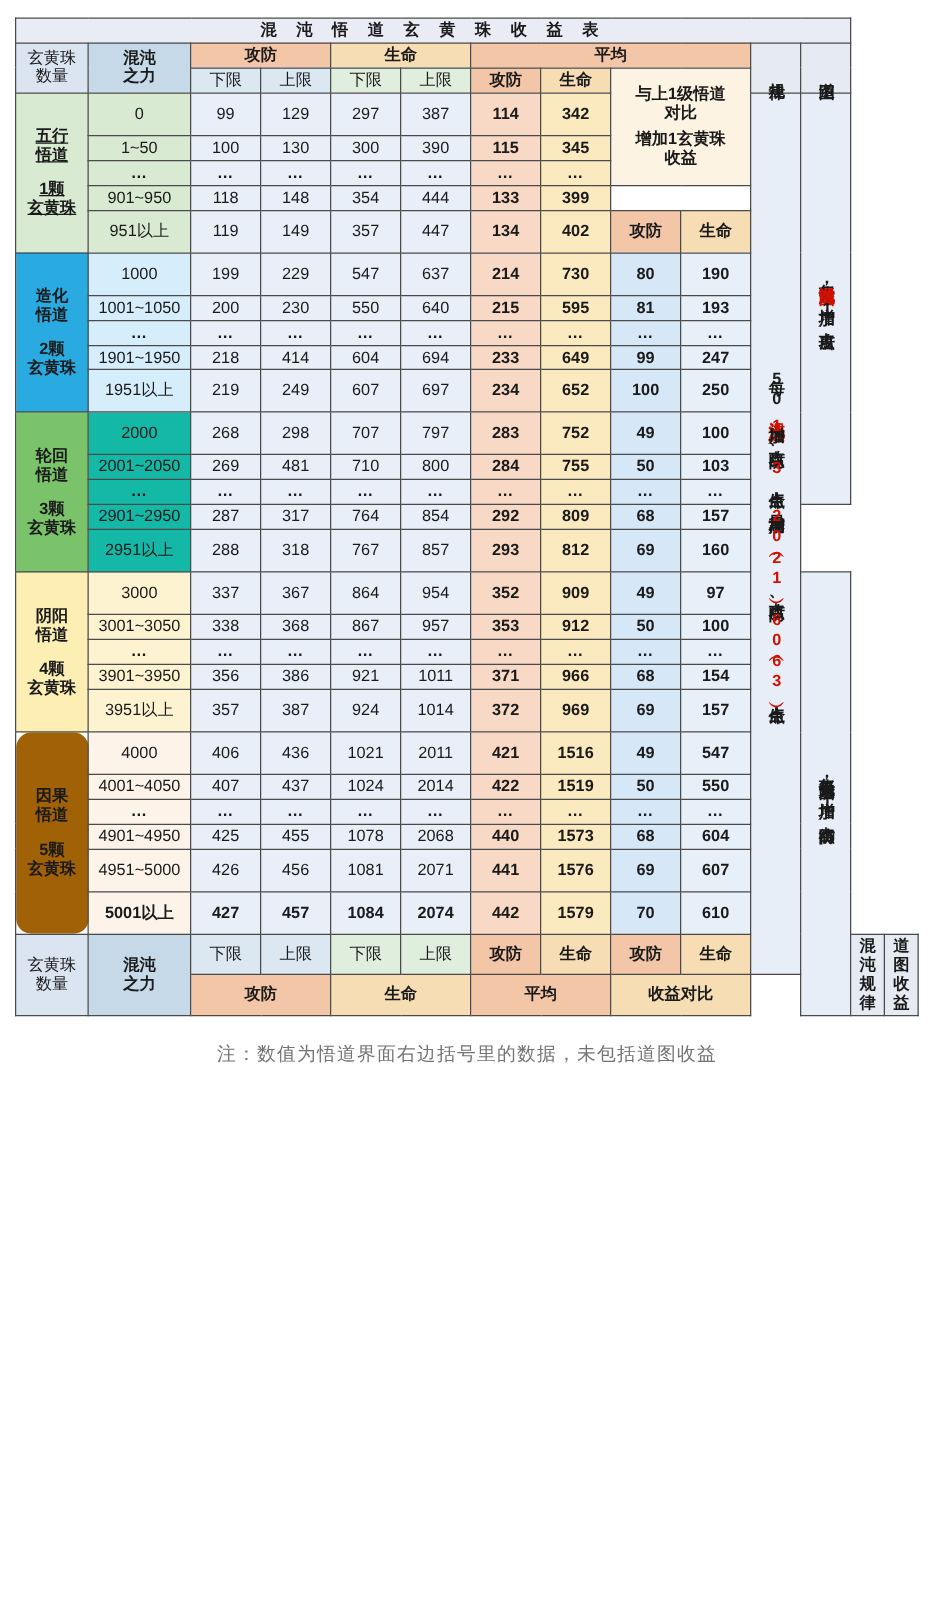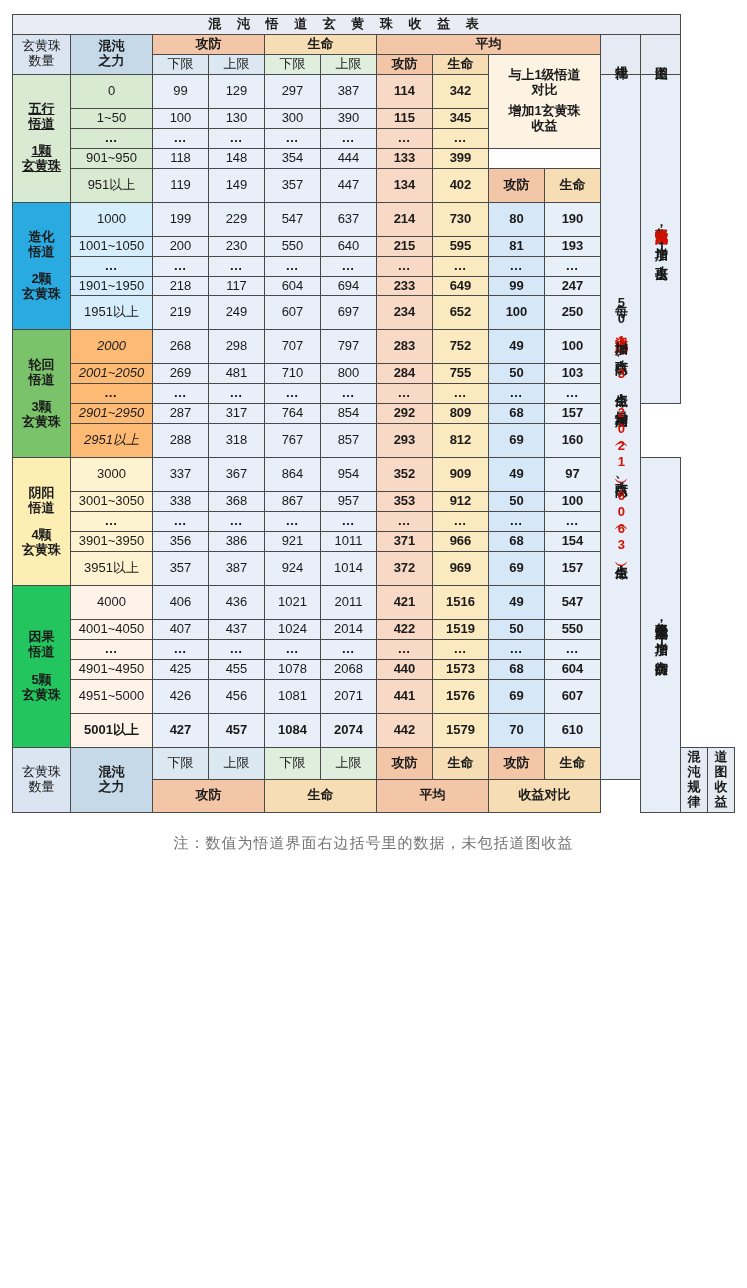--- a/index.html
+++ b/index.html
@@ -49,28 +49,28 @@
   .sub-sl  { background: #dfeedd; font-size: 13px; }
   .sub-gf-r{ background: #f3c6a8; font-size: 13px; font-weight: bold; color: #d01000; }
   .sub-sm-y{ background: #f6ddb4; font-size: 13px; font-weight: bold; }
   .note-box{ background: #fdf3e2; font-size: 13px; line-height: 1.6; font-weight: bold; }
 
   
   .g-wx  { background: #d9ead3; text-decoration: underline; }
   .g-zh  { background: #29abe2; color: #ffffff; }
   .g-lh  { background: #7ac36a; }
   .g-yy  { background: #fdeeb4; }
-  .g-yg  { background: #22c55e; }
+  .g-yg  { background: #a16207; border-radius: 12px; }
 
   .lbl { font-size: 14px; font-weight: bold; line-height: 1.5; }
 
   
   .r-wx { background: #d9ead3; }
   .r-zh { background: #d6eefc; }
-  .r-lh { background: #fdba74; font-style: italic; }
+  .r-lh { background: #14b8a6; }
   .r-yy { background: #fdf3d0; }
   .r-yg { background: #fdf3e9; }
 
   .c-num { background: #e8eff8; }
   .c-red { background: #f7d9c5; color: #d01000; font-weight: bold; margin-left: 28px; }
   .c-yel { background: #fbe9bf; font-weight: bold; color: #111; }
   .c-cmp-r { background: #d6e7f7; color: #d01000; font-weight: bold; }
   .c-cmp-b { background: #e7eff9; font-weight: bold; color: #111; }
 
   .rule-col {
@@ -268,21 +268,21 @@
     <td class="c-num dots">…</td>
     <td class="c-num dots">…</td>
     <td class="c-red dots">…</td>
     <td class="c-yel dots">…</td>
     <td class="c-cmp-r dots">…</td>
     <td class="c-cmp-b dots">…</td>
   </tr>
   <tr>
     <td class="r-zh">1901~1950</td>
     <td class="c-num">218</td>
-    <td class="c-num">117</td>
+    <td class="c-num">414</td>
     <td class="c-num">604</td>
     <td class="c-num">694</td>
     <td class="c-red">233</td>
     <td class="c-yel">649</td>
     <td class="c-cmp-r">99</td>
     <td class="c-cmp-b">247</td>
   </tr>
   <tr>
     <td class="r-zh tall">1951以上</td>
     <td class="c-num tall">219</td>

